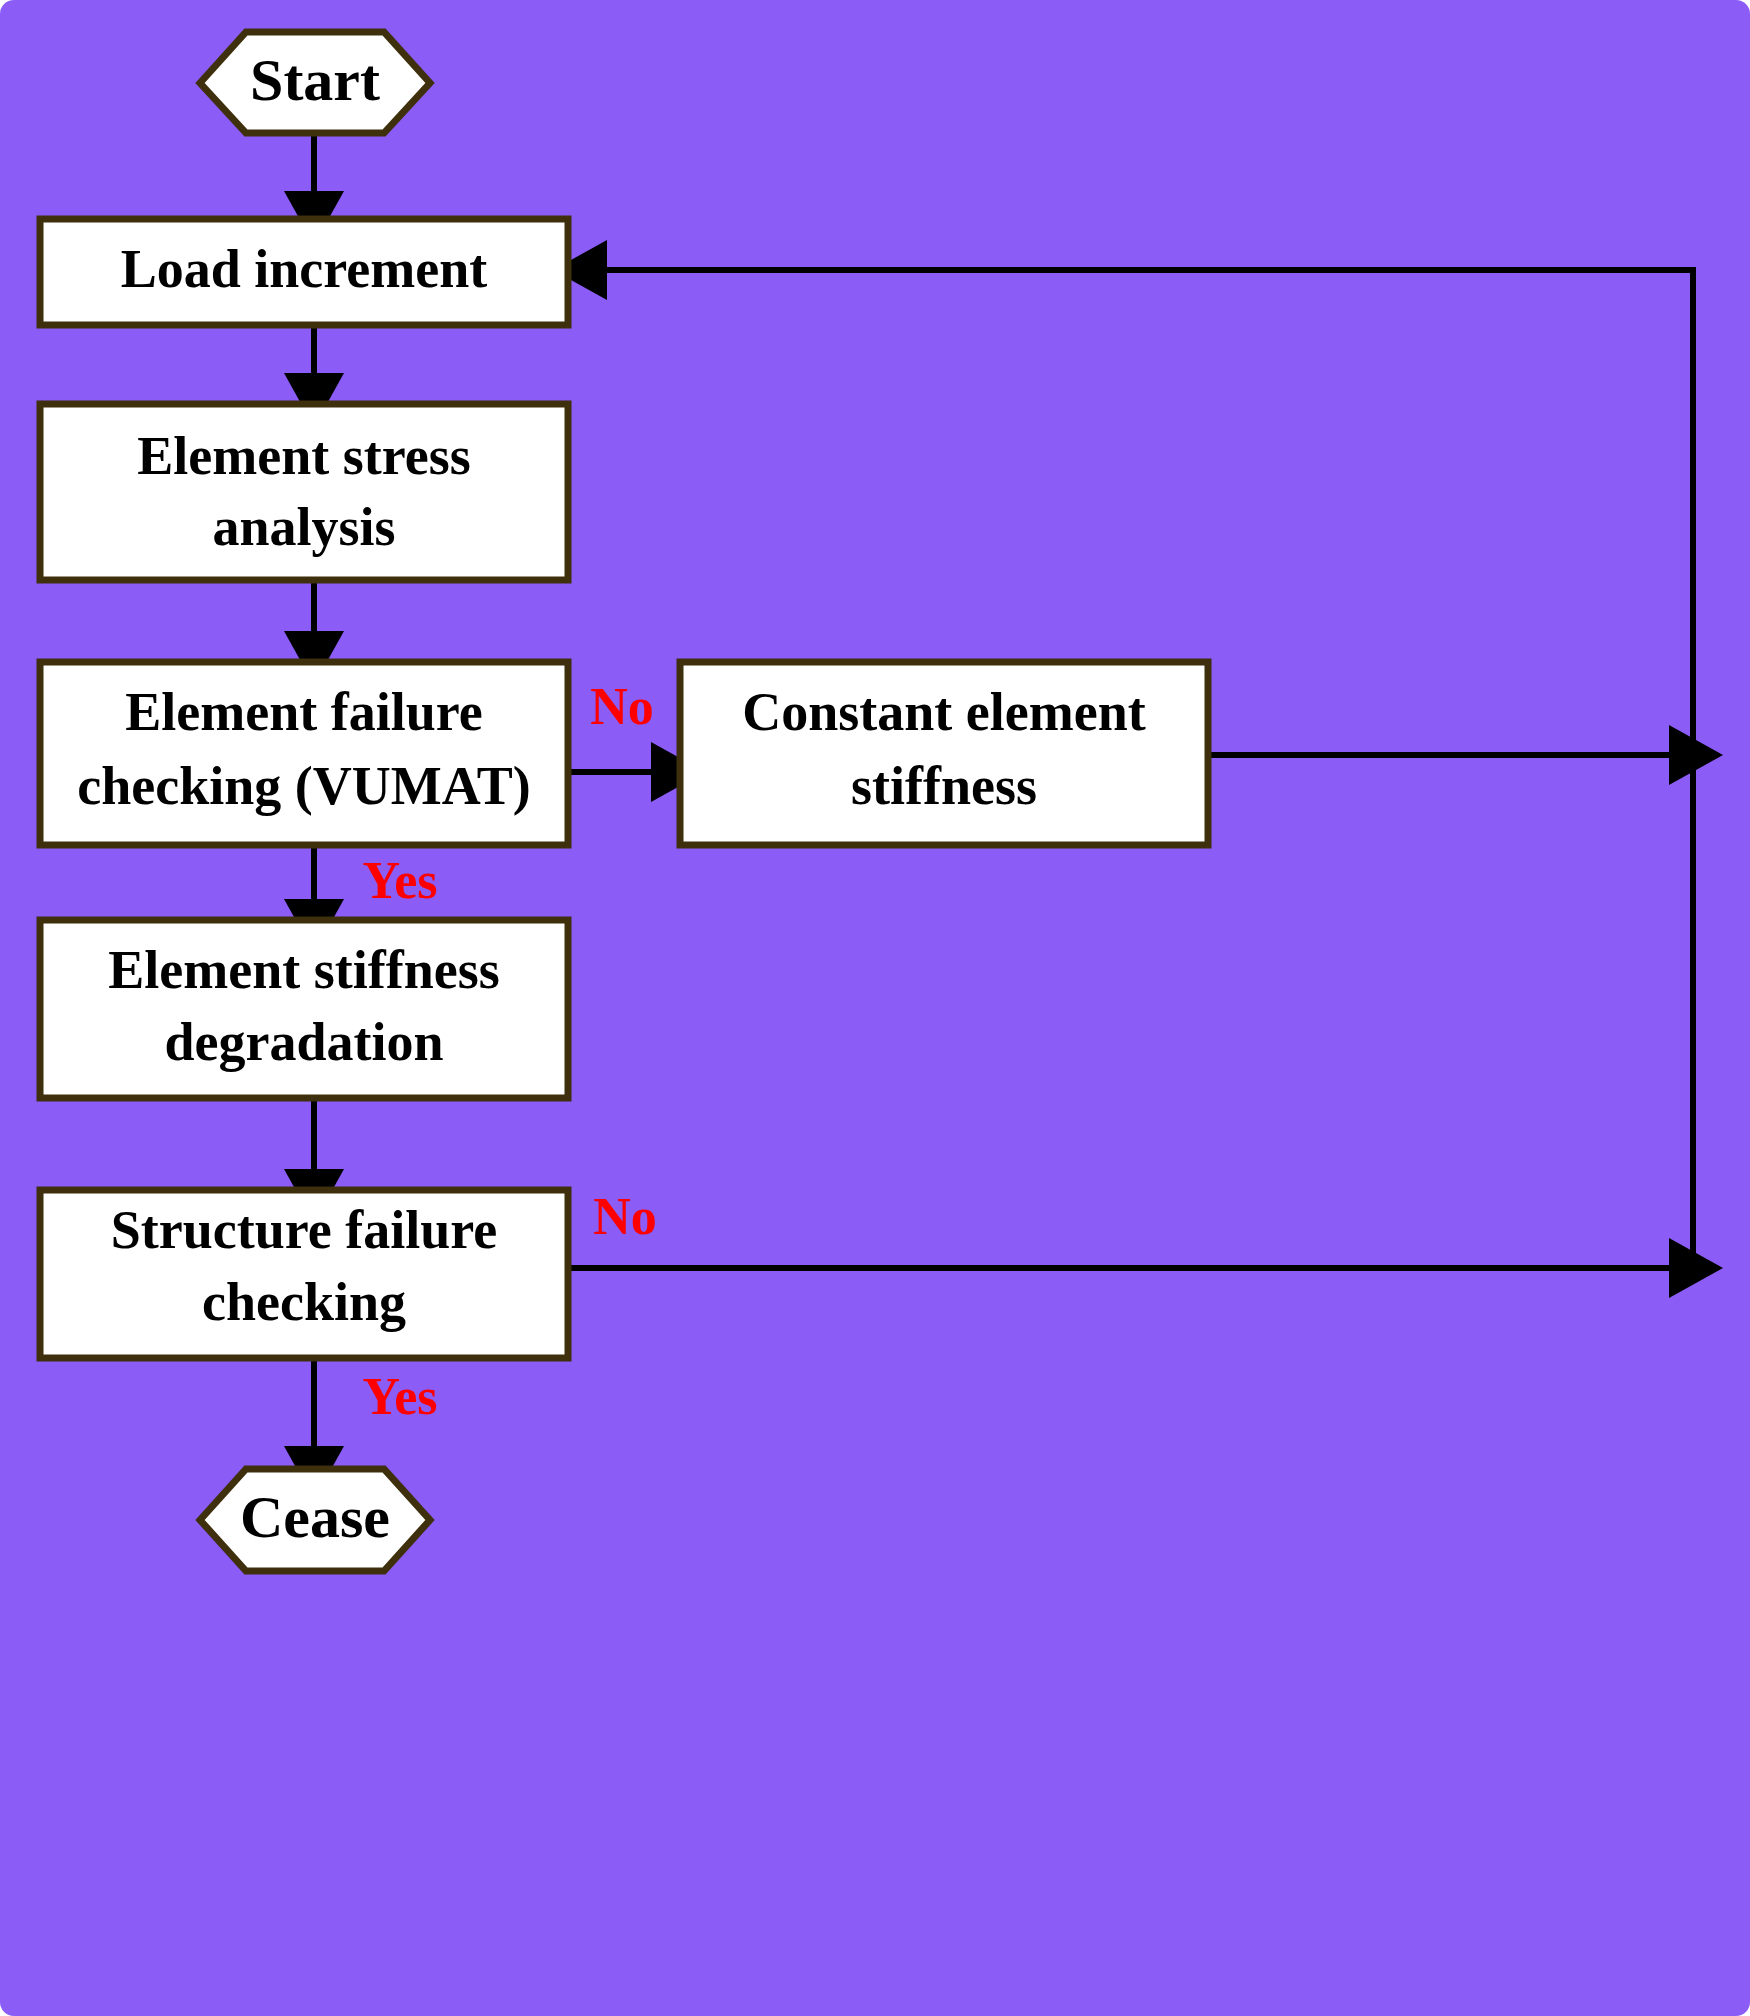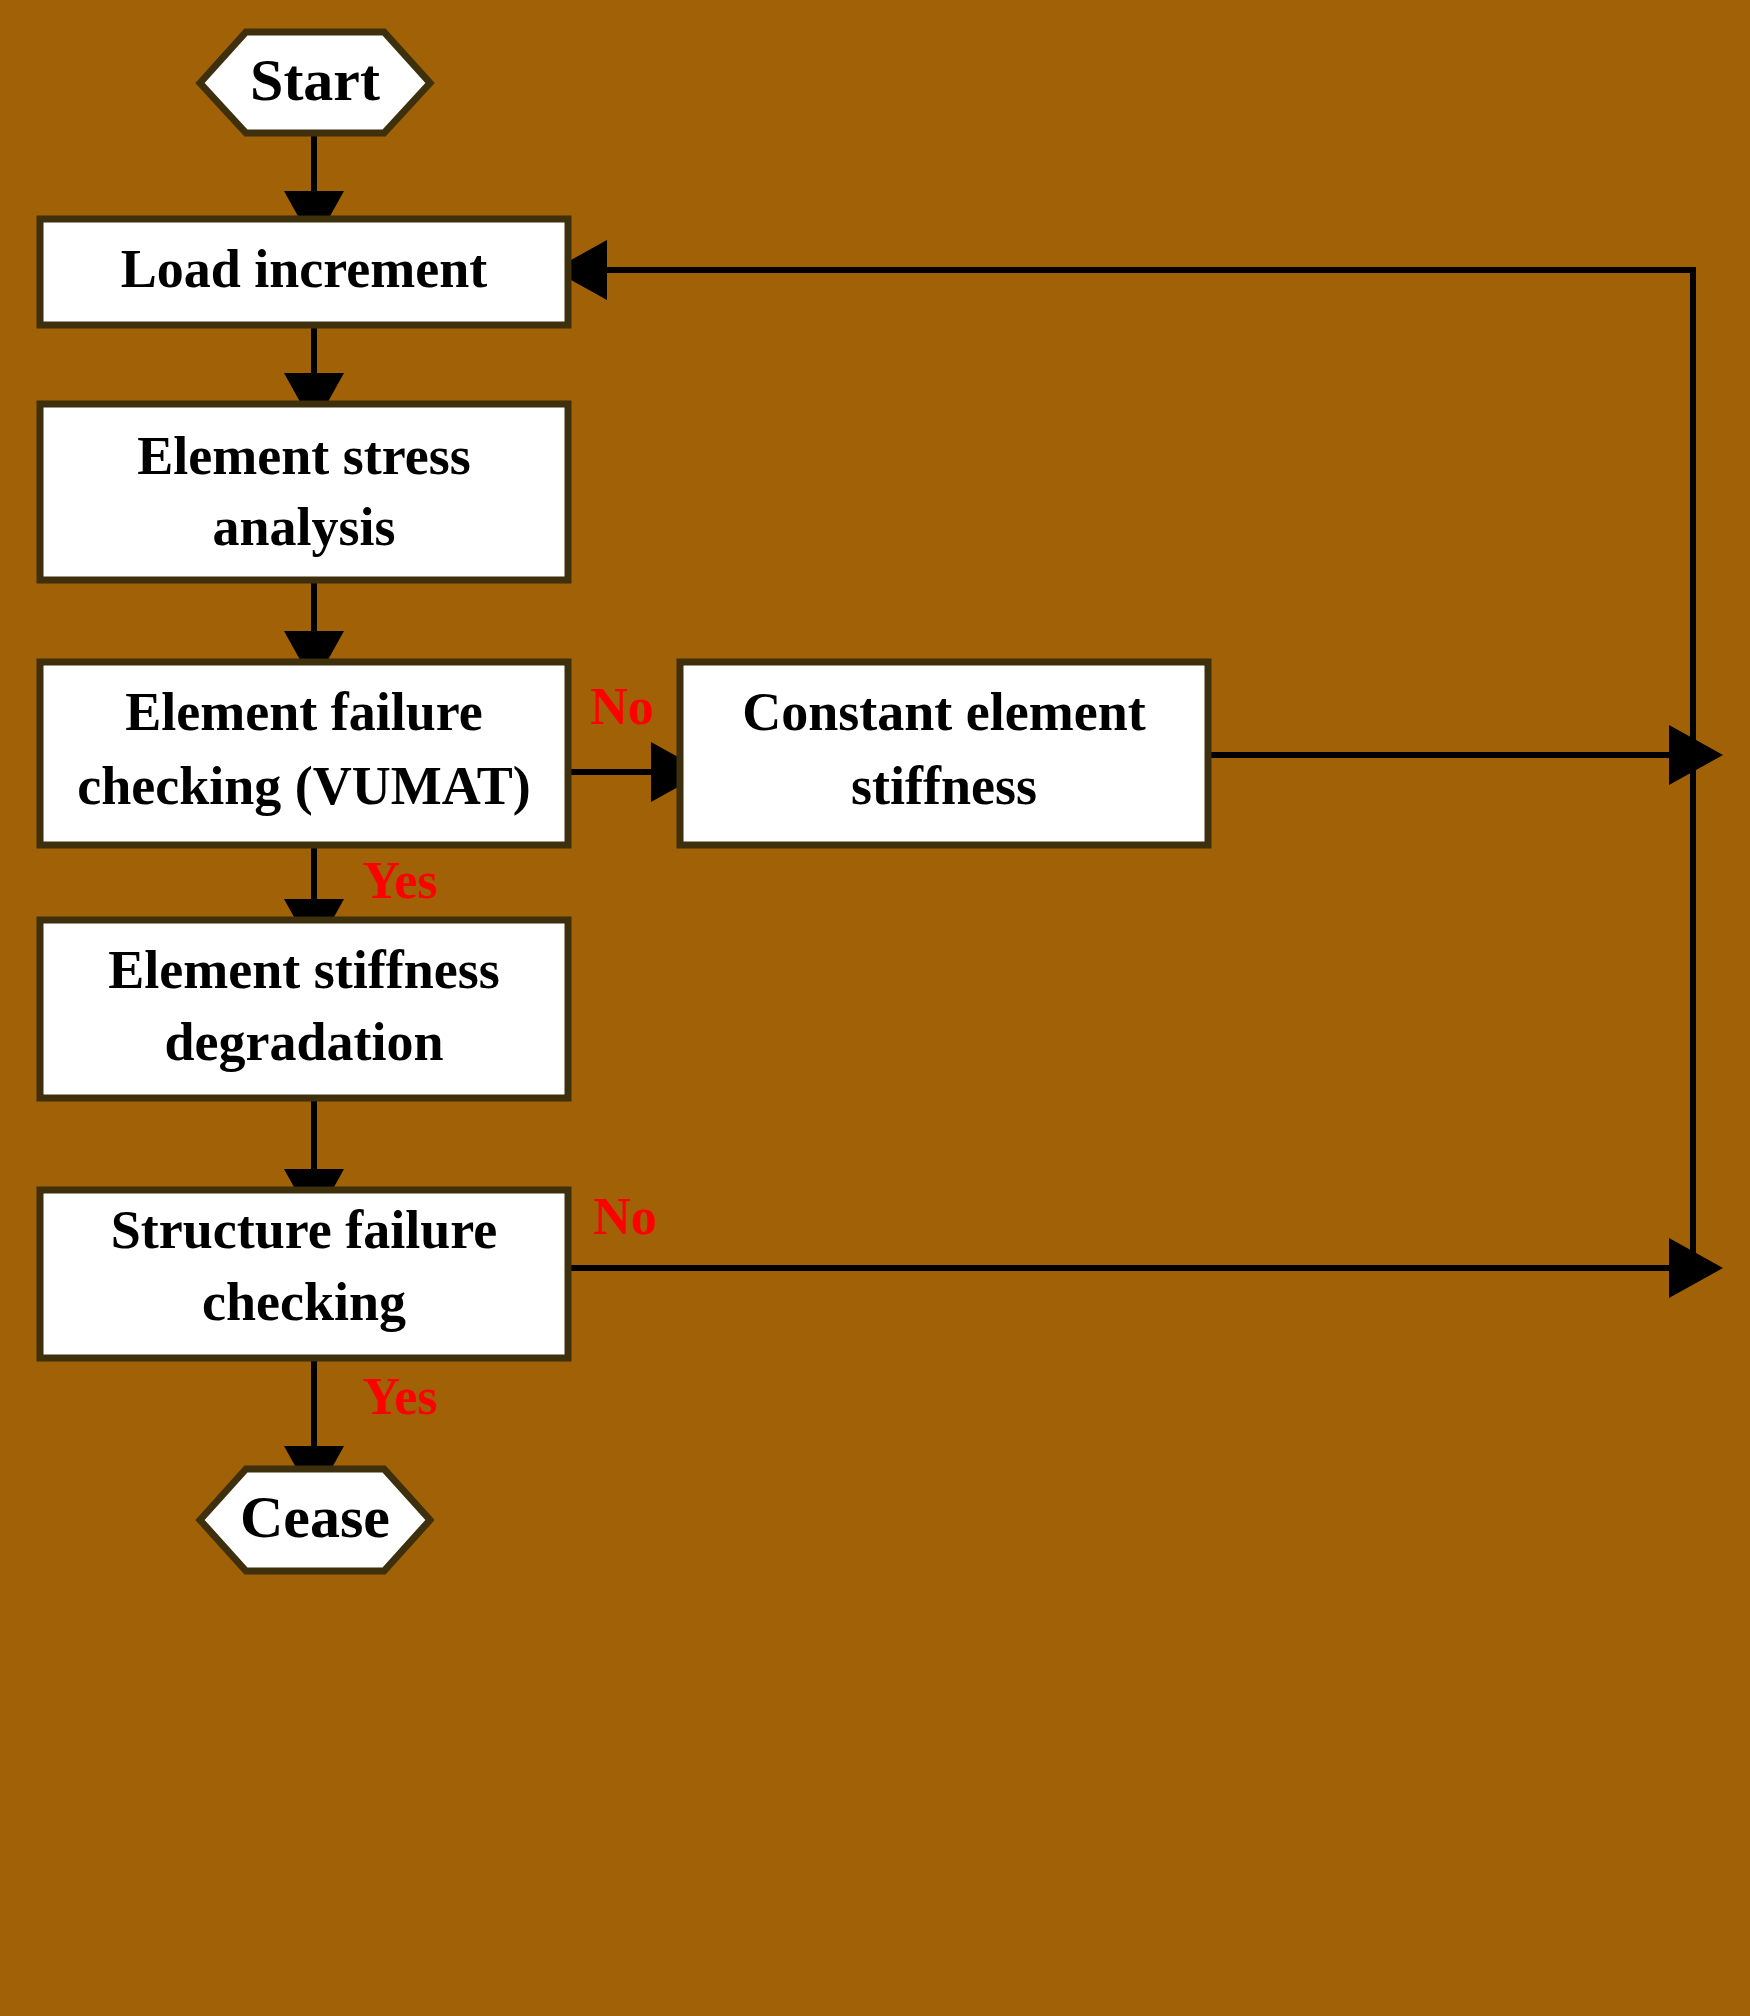--- a/index.html
+++ b/index.html
@@ -11,21 +11,22 @@
   body {
     width: 1750px;
     height: 2016px;
     font-family: "Liberation Serif", "DejaVu Serif", serif;
     overflow: hidden;
   }
   #flow-root {
     position: relative;
     width: 1750px;
     height: 2016px;
-    background: #a16207;
+    background: #8b5cf6;
+    border-radius: 14px;
   }
   svg#flow-svg {
     position: absolute;
     top: 0;
     left: 0;
     width: 1750px;
     height: 2016px;
     display: block;
   }
   .node-shape {

